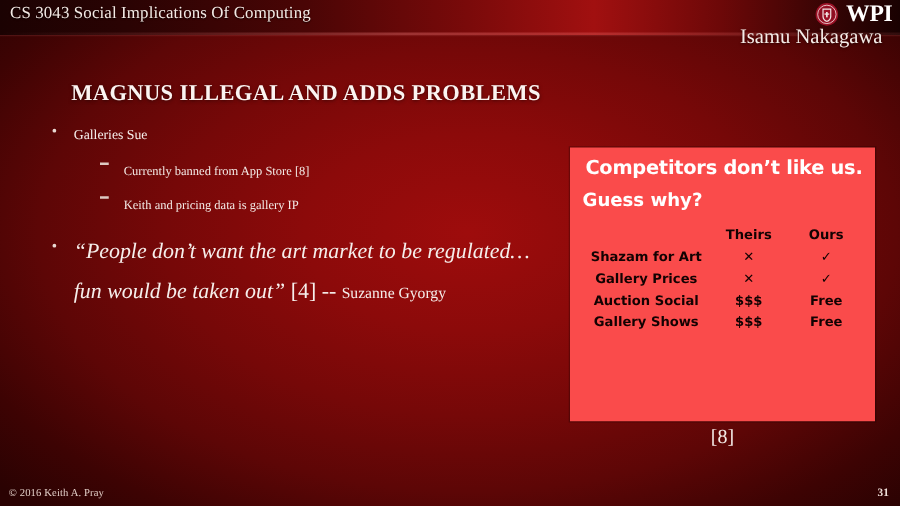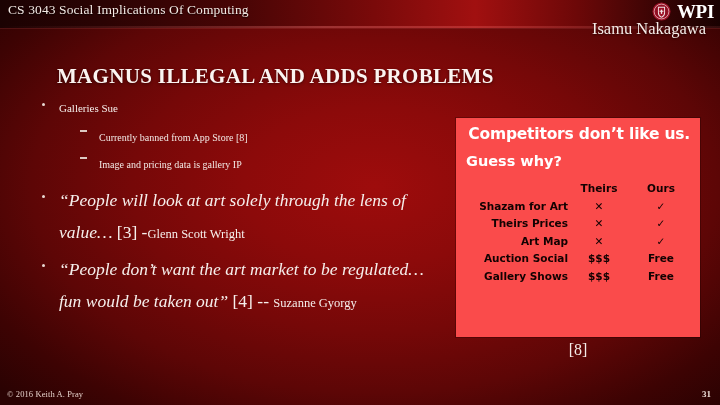--- a/index.html
+++ b/index.html
@@ -78,21 +78,21 @@
     color: #f5ece8;
     white-space: nowrap;
     text-shadow: 0 1px 2px rgba(0,0,0,0.55);
   }
 
   
   #slide-title {
     position: absolute;
     left: 57px;
     top: 47px;
-    font-size: 21px;
+    font-size: 18px;
     line-height: 30px;
     color: #fbf4f1;
     letter-spacing: 0.3px;
     white-space: nowrap;
     text-shadow: 0 1px 3px rgba(0,0,0,0.5);
   }
 
   
   #body-content {
     position: absolute;
@@ -187,21 +187,21 @@
     border-collapse: collapse;
     font-family: "DejaVu Sans", "Liberation Sans", sans-serif;
     font-weight: bold;
   }
   #comparison-table th,
   #comparison-table td {
     padding: 0;
     font-size: 10.5px;
     line-height: 17.5px;
     color: #120202;
-    text-align: right;
+    text-align: center;
     white-space: nowrap;
   }
   #comparison-table th.col-head,
   #comparison-table td.val {
     text-align: center;
     width: 62px;
   }
   #comparison-table th.row-head-blank { width: 102px; }
   .mark-x {
     color: #d81818;
@@ -275,28 +275,24 @@
       <span>Galleries Sue</span>
     </div>
 
     <div class="sub-list">
       <div class="sub-row">
         <span class="dash"></span>
         <span>Currently banned from App Store [8]</span>
       </div>
       <div class="sub-row">
         <span class="dash"></span>
-        <span>Image and pricing data is gallery IP</span>
+        <span>Keith and pricing data is gallery IP</span>
       </div>
     </div>
 
-    <div class="bullet-row quote-row">
-      <span class="dot"></span>
-      <span>“People will look at art solely through the lens of value… </span><span class="ref">[3] -</span><span class="attrib">Glenn Scott Wright</span>
-    </div>
 
     <div class="bullet-row quote-row">
       <span class="dot"></span>
       <span>“People don’t want the art market to be regulated… fun would be taken out” </span><span class="ref">[4] --</span>
       <span class="attrib">Suzanne Gyorgy</span>
     </div>
 
   </div>
 
   <div id="competitor-image">
@@ -310,26 +306,21 @@
           <th class="col-head">Ours</th>
         </tr>
       </thead>
       <tbody id="comparison-body">
           <tr>
             <td>Shazam for Art</td>
             <td class="val mark-x">✕</td>
             <td class="val mark-check">✓</td>
           </tr>
           <tr>
-            <td>Theirs Prices</td>
-            <td class="val mark-x">✕</td>
-            <td class="val mark-check">✓</td>
-          </tr>
-          <tr>
-            <td>Art Map</td>
+            <td>Gallery Prices</td>
             <td class="val mark-x">✕</td>
             <td class="val mark-check">✓</td>
           </tr>
           <tr>
             <td>Auction Social</td>
             <td class="val">$$$</td>
             <td class="val">Free</td>
           </tr>
           <tr>
             <td>Gallery Shows</td>

